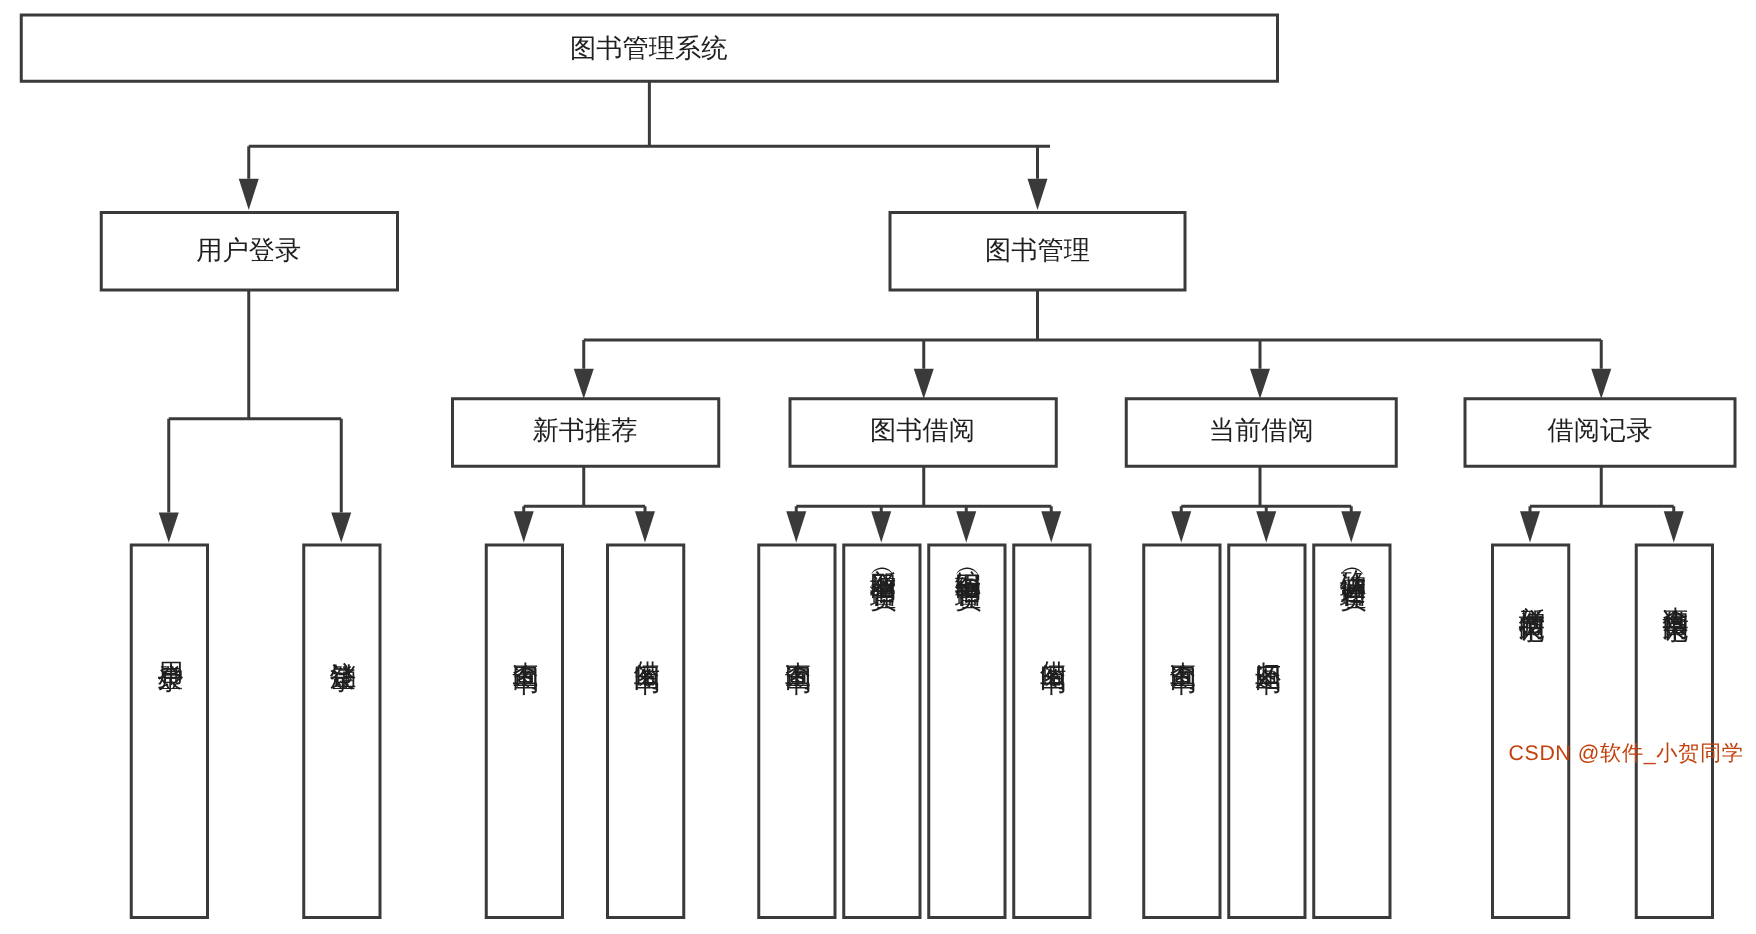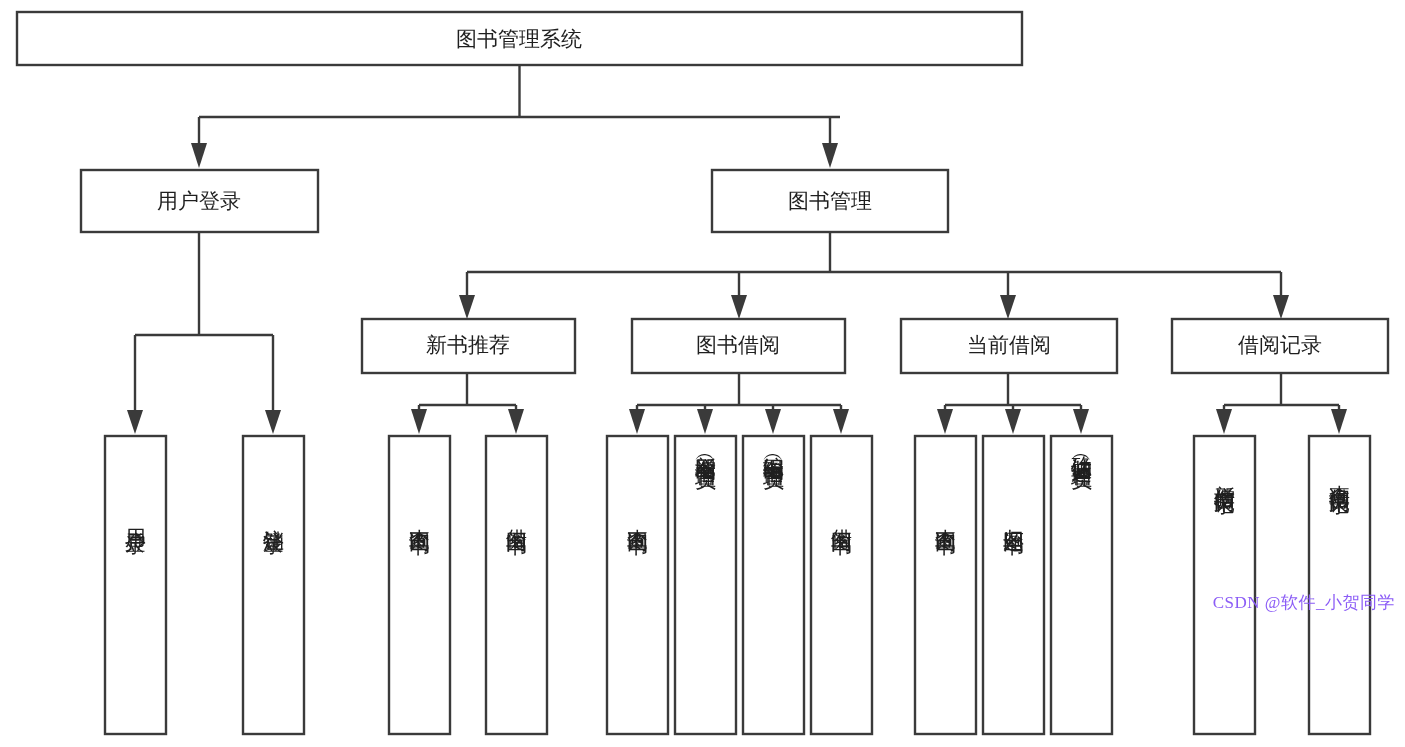--- a/index.html
+++ b/index.html
@@ -54,23 +54,23 @@
     font-size: 21px;
     fill: #1f1f1f;
     text-anchor: middle;
     writing-mode: vertical-rl;
     letter-spacing: 2px;
   }
   .watermark {
     position: absolute;
     right: 10px;
     bottom: 6px;
-    font-family: Liberation Serif, serif;
+    font-family: Liberation Sans, sans-serif;
     font-size: 17px;
-    color: #8b5cf6;
+    color: #c2410c;
     letter-spacing: 0.5px;
     white-space: nowrap;
     pointer-events: none;
   }
 </style>
 </head>
 <body>
 
 <div id="diagram-root">
 

